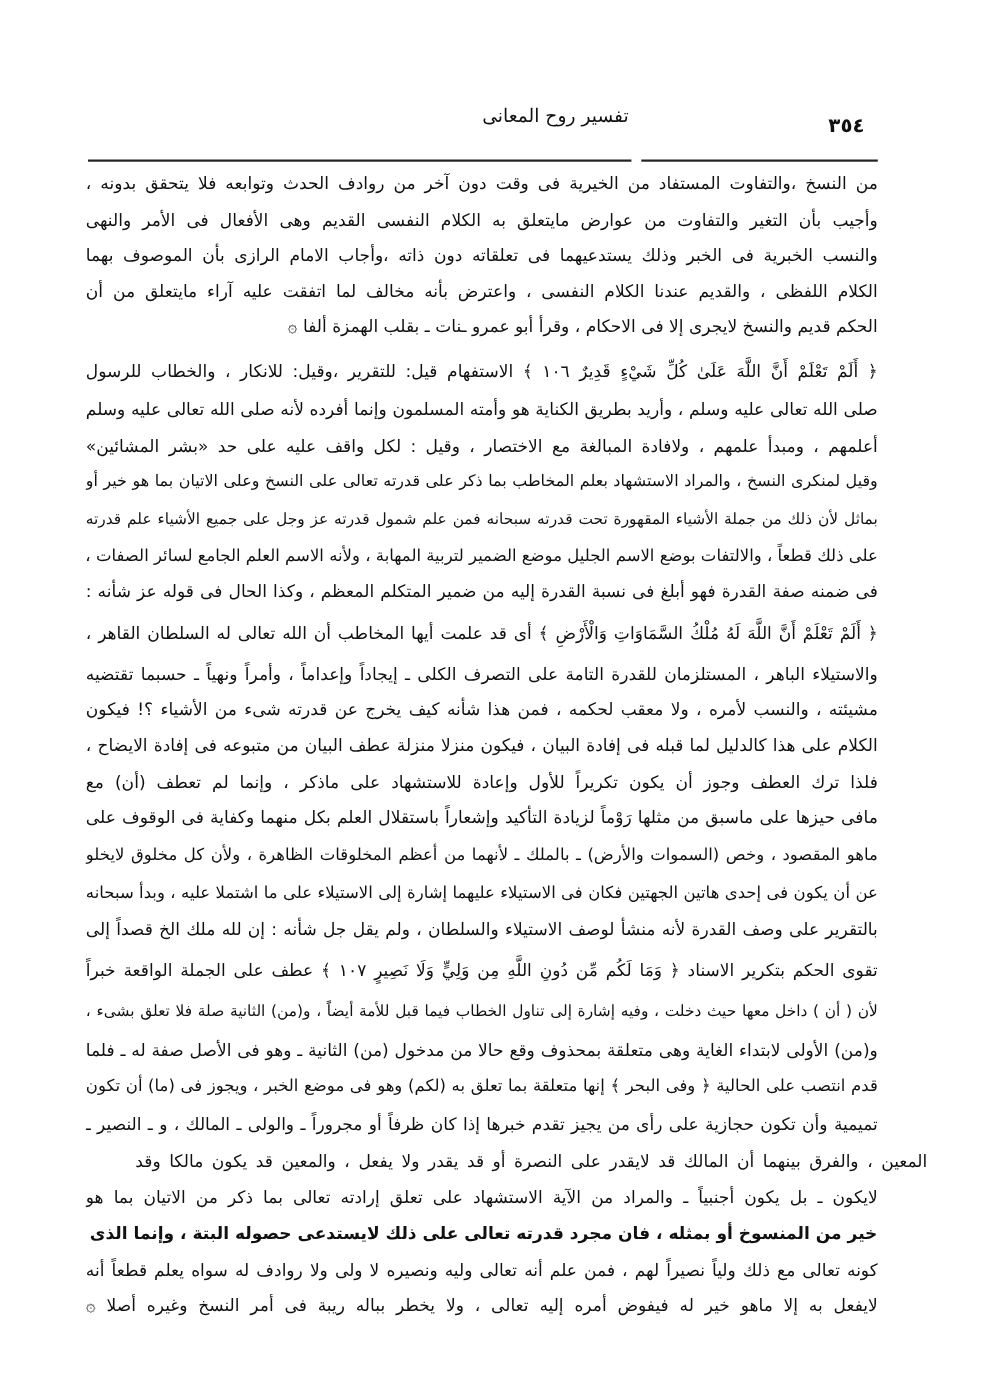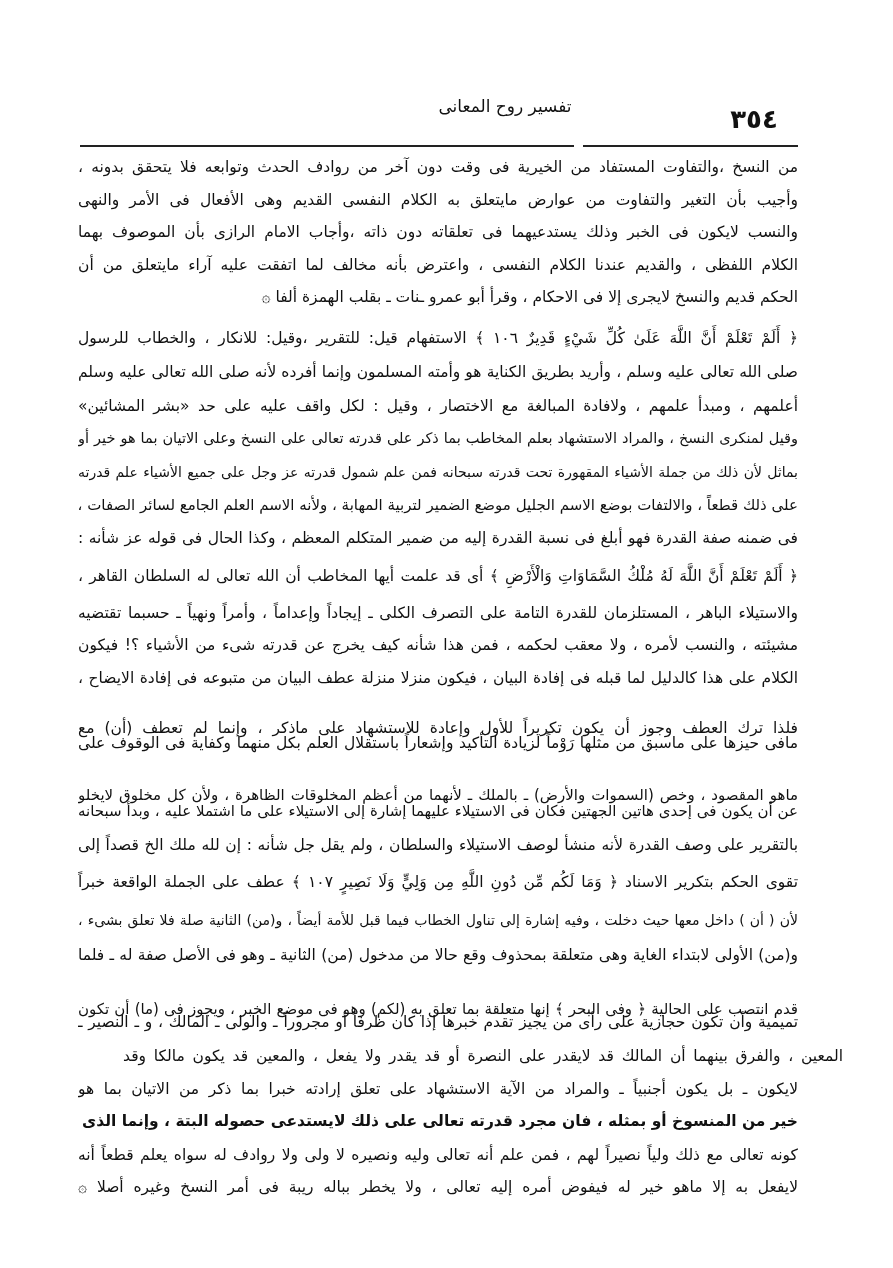--- a/index.html
+++ b/index.html
@@ -2,22 +2,22 @@
 <html><head>
 <meta charset="utf-8">
 <style>
   html, body { margin: 0; padding: 0; }
   body {
     width: 893px; height: 1268px; background: #ffffff; position: relative; overflow: hidden;
     font-family: "DejaVu Serif", "DejaVu Sans", serif; color: #111111;
   }
   .page { position: absolute; left: 0; top: 16px; width: 893px; height: 1268px; }
   .page-number {
-    position: absolute; left: 722px; top: 88px; width: 64px; text-align: center;
-    font-family: "DejaVu Sans", sans-serif; font-weight: bold; font-size: 26px; direction: rtl;
+    position: absolute; left: 722px; top: 88px; width: 64px; text-align: right;
+    font-family: "DejaVu Sans", sans-serif; font-weight: bold; font-size: 18px; direction: rtl;
     letter-spacing: 2px;
   }
   .running-title {
     position: absolute; left: 420px; top: 80px; width: 170px; text-align: center;
     font-family: "DejaVu Sans", sans-serif; font-size: 17px; direction: rtl;
   }
   .rule-a { position: absolute; left: 80px; top: 129px; width: 494px; height: 2px; background: #222; }
   .rule-b { position: absolute; left: 583px; top: 129px; width: 215px; height: 2px; background: #222; }
   .body-text { position: absolute; left: 78px; top: 0; width: 720px; direction: rtl; }
   .line {
@@ -33,43 +33,43 @@
 
 <div class="page">
   <div class="running-title">تفسير روح المعانى</div>
   <div class="page-number">٣٥٤</div>
   <div class="rule-a"></div>
   <div class="rule-b"></div>
 
   <div class="body-text" id="body-text">
       <div class="line" style="top: 136px;">من النسخ ،والتفاوت المستفاد من الخيرية فى وقت دون آخر من روادف الحدث وتوابعه فلا يتحقق بدونه ،</div>
       <div class="line" style="top: 169px;">وأجيب بأن التغير والتفاوت من عوارض مايتعلق به الكلام النفسى القديم وهى الأفعال فى الأمر والنهى</div>
-      <div class="line" style="top: 201px;">والنسب لايكون فى الخبر وذلك يستدعيهما فى تعلقاته دون ذاته ،وأجاب الامام الرازى بأن الموصوف بهما</div>
+      <div class="line" style="top: 201px;">والنسب الخبرية فى الخبر وذلك يستدعيهما فى تعلقاته دون ذاته ،وأجاب الامام الرازى بأن الموصوف بهما</div>
       <div class="line" style="top: 234px;">الكلام اللفظى ، والقديم عندنا الكلام النفسى ، واعترض بأنه مخالف لما اتفقت عليه آراء مايتعلق من أن</div>
       <div class="line last" style="top: 266px;">الحكم قديم والنسخ لايجرى إلا فى الاحكام ، وقرأ أبو عمرو ـنات ـ بقلب الهمزة ألفا ۞</div>
       <div class="line ayah-line" style="top: 302px;">﴿ أَلَمْ تَعْلَمْ أَنَّ اللَّهَ عَلَىٰ كُلِّ شَيْءٍ قَدِيرٌ ١٠٦ ﴾ الاستفهام قيل: للتقرير ،وقيل: للانكار ، والخطاب للرسول</div>
       <div class="line" style="top: 341px;">صلى الله تعالى عليه وسلم ، وأريد بطريق الكناية هو وأمته المسلمون وإنما أفرده لأنه صلى الله تعالى عليه وسلم</div>
       <div class="line" style="top: 375px;">أعلمهم ، ومبدأ علمهم ، ولافادة المبالغة مع الاختصار ، وقيل : لكل واقف عليه على حد «بشر المشائين»</div>
       <div class="line" style="top: 407px; font-size: 14.5px;">وقيل لمنكرى النسخ ، والمراد الاستشهاد بعلم المخاطب بما ذكر على قدرته تعالى على النسخ وعلى الاتيان بما هو خير أو</div>
       <div class="line" style="top: 441px; font-size: 14px;">بماثل لأن ذلك من جملة الأشياء المقهورة تحت قدرته سبحانه فمن علم شمول قدرته عز وجل على جميع الأشياء علم قدرته</div>
       <div class="line" style="top: 474px; font-size: 15px;">على ذلك قطعاً ، والالتفات بوضع الاسم الجليل موضع الضمير لتربية المهابة ، ولأنه الاسم العلم الجامع لسائر الصفات ،</div>
       <div class="line" style="top: 507px;">فى ضمنه صفة القدرة فهو أبلغ فى نسبة القدرة إليه من ضمير المتكلم المعظم ، وكذا الحال فى قوله عز شأنه :</div>
       <div class="line ayah-line" style="top: 540px;">﴿ أَلَمْ تَعْلَمْ أَنَّ اللَّهَ لَهُ مُلْكُ السَّمَاوَاتِ وَالْأَرْضِ ﴾ أى قد علمت أيها المخاطب أن الله تعالى له السلطان القاهر ،</div>
       <div class="line" style="top: 582px;">والاستيلاء الباهر ، المستلزمان للقدرة التامة على التصرف الكلى ـ إيجاداً وإعداماً ، وأمراً ونهياً ـ حسبما تقتضيه</div>
       <div class="line" style="top: 614px;">مشيئته ، والنسب لأمره ، ولا معقب لحكمه ، فمن هذا شأنه كيف يخرج عن قدرته شىء من الأشياء ؟! فيكون</div>
       <div class="line" style="top: 647px;">الكلام على هذا كالدليل لما قبله فى إفادة البيان ، فيكون منزلا منزلة عطف البيان من متبوعه فى إفادة الايضاح ،</div>
-      <div class="line" style="top: 680px; margin-top: 17px;">فلذا ترك العطف وجوز أن يكون تكريراً للأول وإعادة للاستشهاد على ماذكر ، وإنما لم تعطف (أن) مع</div>
+      <div class="line" style="top: 680px;">فلذا ترك العطف وجوز أن يكون تكريراً للأول وإعادة للاستشهاد على ماذكر ، وإنما لم تعطف (أن) مع</div>
       <div class="line" style="top: 712px;">مافى حيزها على ماسبق من مثلها رَوْماً لزيادة التأكيد وإشعاراً باستقلال العلم بكل منهما وكفاية فى الوقوف على</div>
-      <div class="line" style="top: 746px; font-size: 15px; margin-top: 18px;">ماهو المقصود ، وخص (السموات والأرض) ـ بالملك ـ لأنهما من أعظم المخلوقات الظاهرة ، ولأن كل مخلوق لايخلو</div>
+      <div class="line" style="top: 746px; font-size: 15px;">ماهو المقصود ، وخص (السموات والأرض) ـ بالملك ـ لأنهما من أعظم المخلوقات الظاهرة ، ولأن كل مخلوق لايخلو</div>
       <div class="line" style="top: 780px; font-size: 15px;">عن أن يكون فى إحدى هاتين الجهتين فكان فى الاستيلاء عليهما إشارة إلى الاستيلاء على ما اشتملا عليه ، وبدأ سبحانه</div>
       <div class="line" style="top: 814px;">بالتقرير على وصف القدرة لأنه منشأ لوصف الاستيلاء والسلطان ، ولم يقل جل شأنه : إن لله ملك الخ قصداً إلى</div>
       <div class="line ayah-line" style="top: 846px;">تقوى الحكم بتكرير الاسناد ﴿ وَمَا لَكُم مِّن دُونِ اللَّهِ مِن وَلِيٍّ وَلَا نَصِيرٍ ١٠٧ ﴾ عطف على الجملة الواقعة خبراً</div>
       <div class="line" style="top: 889px; font-size: 14px;">لأن ( أن ) داخل معها حيث دخلت ، وفيه إشارة إلى تناول الخطاب فيما قبل للأمة أيضاً ، و(من) الثانية صلة فلا تعلق بشىء ،</div>
       <div class="line" style="top: 924px;">و(من) الأولى لابتداء الغاية وهى متعلقة بمحذوف وقع حالا من مدخول (من) الثانية ـ وهو فى الأصل صفة له ـ فلما</div>
-      <div class="line" style="top: 956px; font-size: 15px; margin-top: 22px;">قدم انتصب على الحالية ﴿ وفى البحر ﴾ إنها متعلقة بما تعلق به (لكم) وهو فى موضع الخبر ، ويجوز فى (ما) أن تكون</div>
+      <div class="line" style="top: 956px; font-size: 15px;">قدم انتصب على الحالية ﴿ وفى البحر ﴾ إنها متعلقة بما تعلق به (لكم) وهو فى موضع الخبر ، ويجوز فى (ما) أن تكون</div>
       <div class="line" style="top: 991px;">تميمية وأن تكون حجازية على رأى من يجيز تقدم خبرها إذا كان ظرفاً أو مجروراً ـ والولى ـ المالك ، و ـ النصير ـ</div>
       <div class="line" style="top: 1025px; margin-left: 45px;">المعين ، والفرق بينهما أن المالك قد لايقدر على النصرة أو قد يقدر ولا يفعل ، والمعين قد يكون مالكا وقد</div>
-      <div class="line" style="top: 1058px;">لايكون ـ بل يكون أجنبياً ـ والمراد من الآية الاستشهاد على تعلق إرادته خبرا بما ذكر من الاتيان بما هو</div>
+      <div class="line" style="top: 1058px;">لايكون ـ بل يكون أجنبياً ـ والمراد من الآية الاستشهاد على تعلق إرادته تعالى بما ذكر من الاتيان بما هو</div>
       <div class="line" style="top: 1090px; font-weight: bold;">خير من المنسوخ أو بمثله ، فان مجرد قدرته تعالى على ذلك لايستدعى حصوله البتة ، وإنما الذى يستدعيه</div>
       <div class="line" style="top: 1124px;">كونه تعالى مع ذلك ولياً نصيراً لهم ، فمن علم أنه تعالى وليه ونصيره لا ولى ولا روادف له سواه يعلم قطعاً أنه</div>
       <div class="line" style="top: 1156px;">لايفعل به إلا ماهو خير له فيفوض أمره إليه تعالى ، ولا يخطر بباله ريبة فى أمر النسخ وغيره أصلا ۞</div>
     </div>
 </div>
 
 </body></html>

